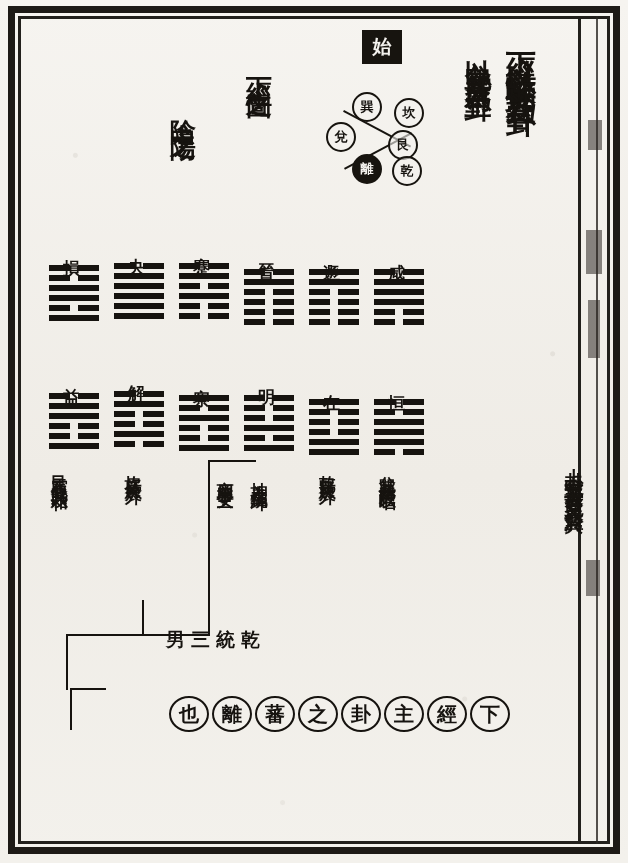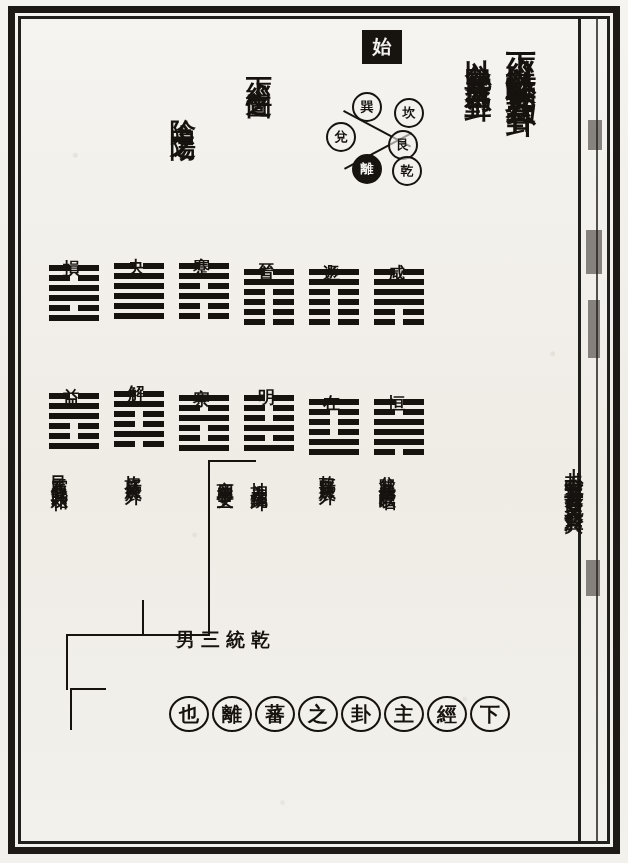--- a/index.html
+++ b/index.html
@@ -575,21 +575,21 @@
         </div>
     </div>
   </div>
 
   <div class="ann" style="left:378px; top:462px;">兌巽包艮震以唱</div>
   <div class="ann" style="left:318px; top:462px;">乾居艮震外</div>
   <div class="ann" style="left:250px; top:468px;">坤為主統坤</div>
   <div class="ann" style="left:216px; top:468px;">商用事女三</div>
   <div class="ann" style="left:124px; top:462px;">坎居艮震外</div>
   <div class="ann" style="left:50px; top:462px;">艮震包兌巽以和</div>
-  <div class="ann" style="left:176px; top:630px; writing-mode:horizontal-tb; letter-spacing:6px; font-size:19px;">男三統乾</div>
+  <div class="ann" style="left:166px; top:630px; writing-mode:horizontal-tb; letter-spacing:6px; font-size:19px;">男三統乾</div>
 
   <div class="rule" style="left:208px; top:462px; width:2px; height:174px;"></div>
   <div class="rule" style="left:142px; top:634px; width:68px; height:2px;"></div>
   <div class="rule" style="left:142px; top:600px; width:2px; height:36px;"></div>
   <div class="rule" style="left:208px; top:460px; width:48px; height:2px;"></div>
 
   <div class="rule" style="left:70px; top:688px; width:2px; height:42px;"></div>
   <div class="rule" style="left:70px; top:688px; width:36px; height:2px;"></div>
   <div class="rule" style="left:66px; top:636px; width:2px; height:54px;"></div>
   <div class="rule" style="left:66px; top:634px; width:78px; height:2px;"></div>

